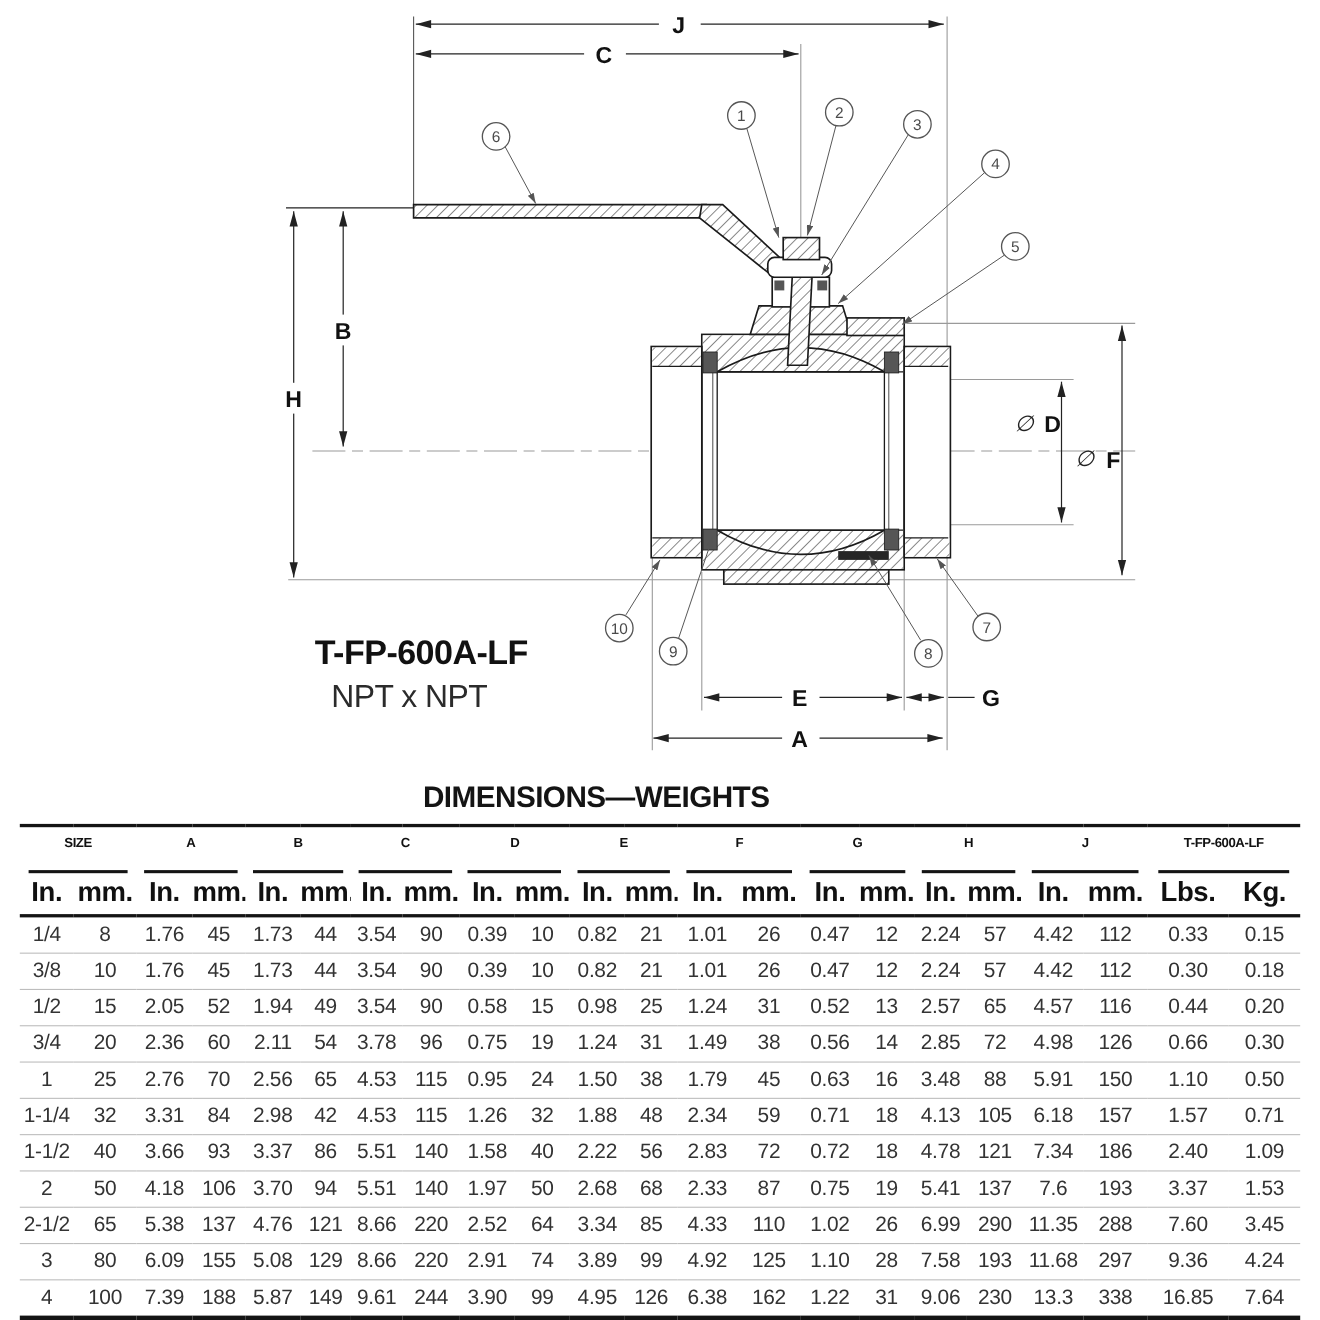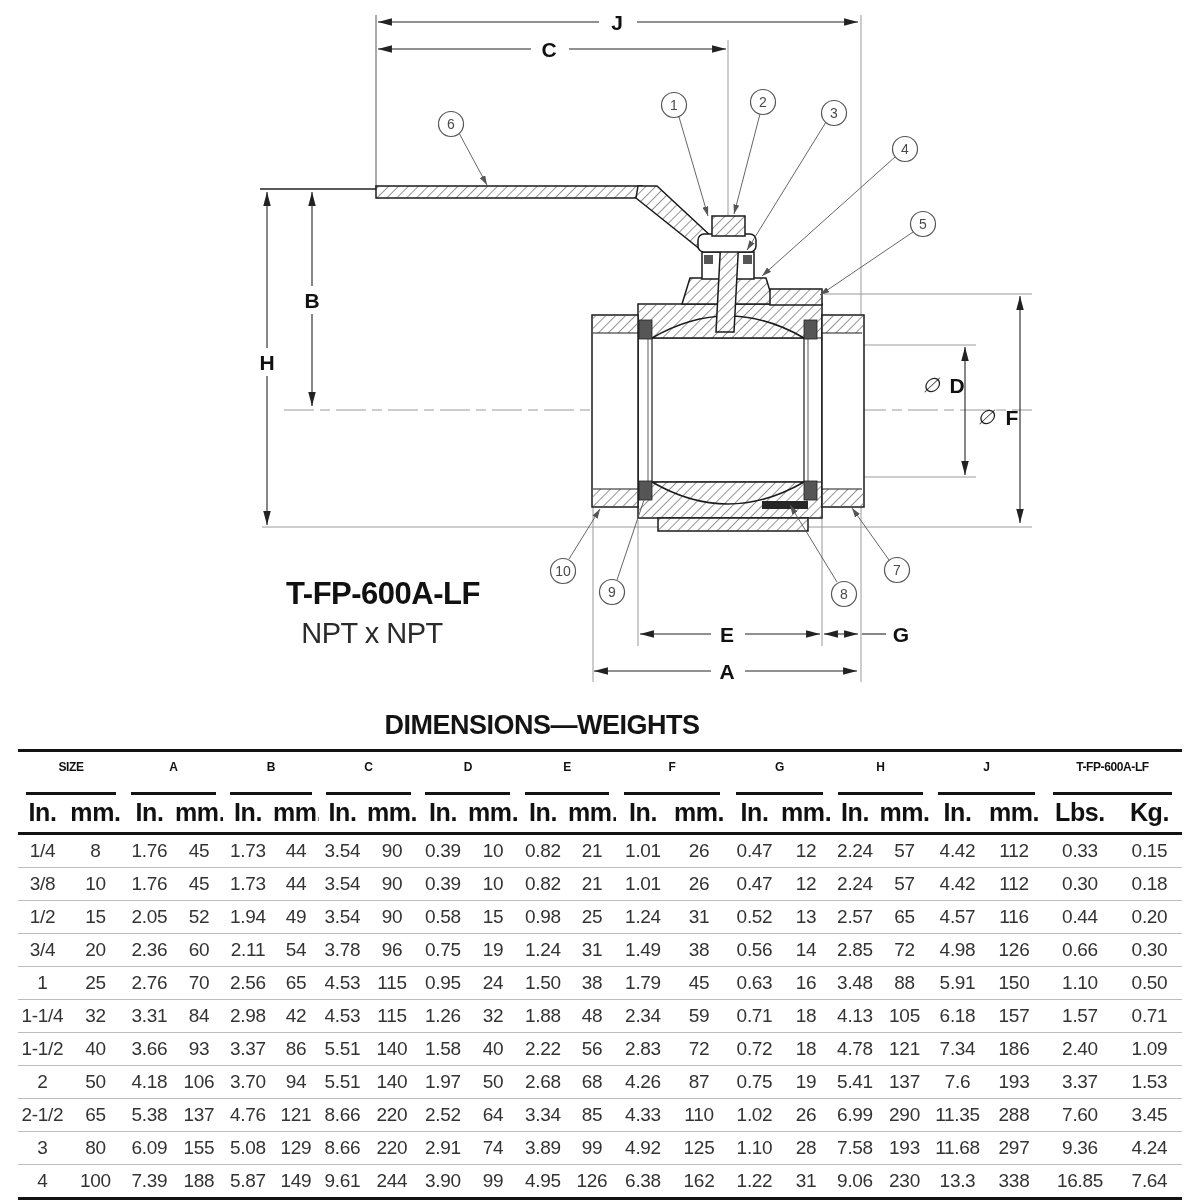--- a/index.html
+++ b/index.html
@@ -452,21 +452,21 @@
           <td>4.18</td>
           <td>106</td>
           <td>3.70</td>
           <td>94</td>
           <td>5.51</td>
           <td>140</td>
           <td>1.97</td>
           <td>50</td>
           <td>2.68</td>
           <td>68</td>
-          <td>4.26</td>
+          <td>2.33</td>
           <td>87</td>
           <td>0.75</td>
           <td>19</td>
           <td>5.41</td>
           <td>137</td>
           <td>7.6</td>
           <td>193</td>
           <td>3.37</td>
           <td>1.53</td>
         </tr>

